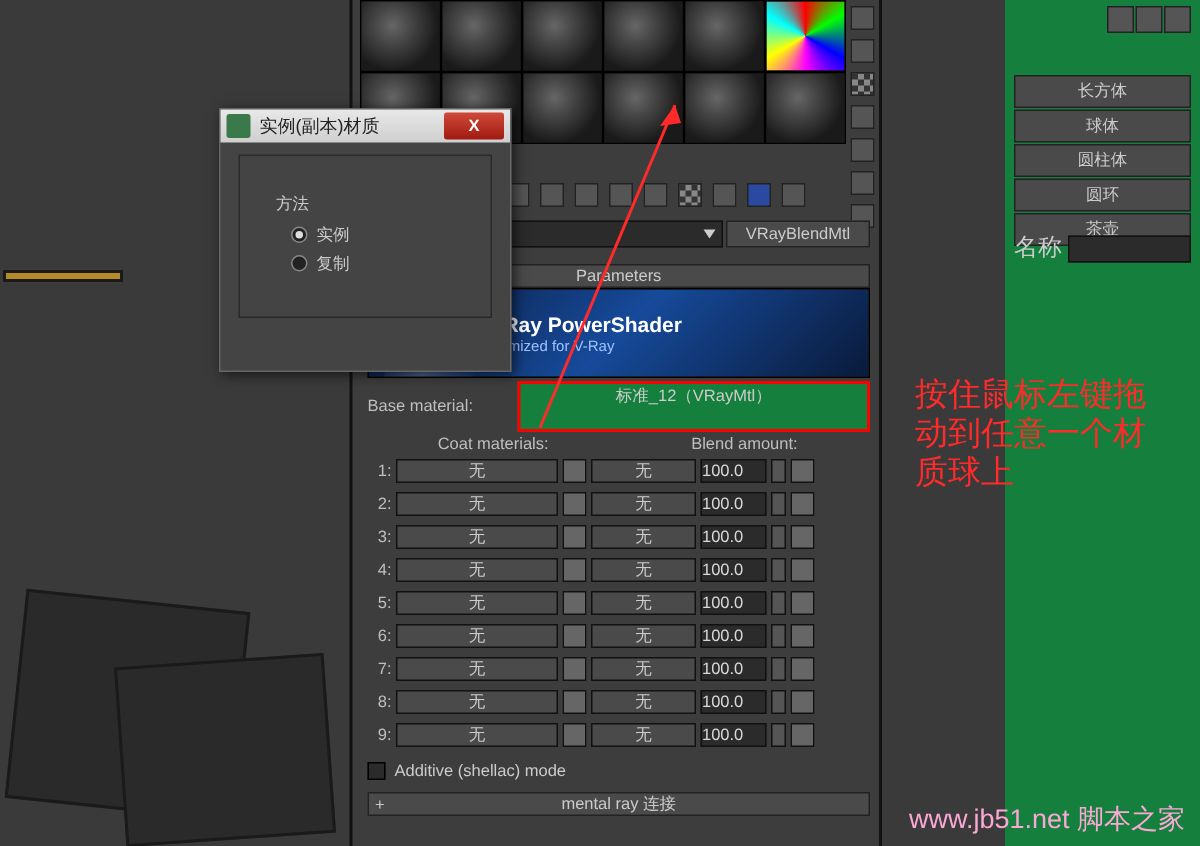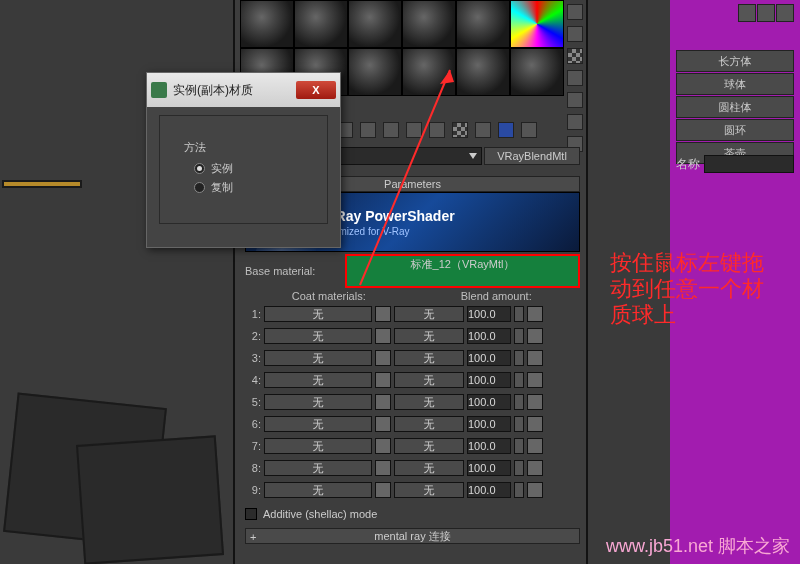--- a/index.html
+++ b/index.html
@@ -37,30 +37,30 @@
 .coatrow .num{width:16px;text-align:right;color:#bfbfbf}
 .coatrow .mat{width:108px;height:16px;background:#4a4a4a;border:1px solid #111;text-align:center;line-height:14px}
 .coatrow .sw{width:16px;height:16px;background:#666;border:1px solid #111}
 .coatrow .blend{width:70px;height:16px;background:#4a4a4a;border:1px solid #111;text-align:center;line-height:14px}
 .coatrow .spin{width:44px;height:16px;background:#2b2b2b;border:1px solid #111;text-align:right;padding-right:16px;line-height:14px;color:#d8d8d8}
 .coatrow .updn{width:10px;height:16px;background:#555;border:1px solid #111}
 .addrow{margin-top:8px;display:flex;align-items:center;gap:6px}
 .addrow .cb{width:12px;height:12px;background:#2b2b2b;border:1px solid #000}
 .mental{margin-top:8px;width:335px;height:16px;background:#4a4a4a;border:1px solid #222;text-align:center;line-height:14px;position:relative}
 .mental .plus{position:absolute;left:4px;top:1px}
-.rpanel{position:absolute;right:0;top:0;width:130px;height:564px;background:#a21caf}
+.rpanel{position:absolute;right:0;top:0;width:130px;height:564px;background:#15803d}
 .rpanel .tabs{position:absolute;right:6px;top:4px;display:flex;gap:1px}
 .rpanel .tabs span{width:18px;height:18px;background:#555;border:1px solid #222}
 .rpanel .prim{position:absolute;right:6px;top:50px;width:118px}
 .rpanel .prim div{height:22px;background:#4a4a4a;border:1px solid #222;text-align:center;line-height:20px;margin-bottom:1px}
 .rpanel .name{position:absolute;right:6px;top:155px;width:118px;display:flex;align-items:center;gap:4px}
-.rpanel .name .lbl{font-size:12px}
+.rpanel .name .lbl{font-size:16px}
 .rpanel .name .fld{flex:1;height:18px;background:#2b2b2b;border:1px solid #111}
 .dialog{position:absolute;left:146px;top:72px;width:195px;height:176px;background:#444;border:1px solid #666;box-shadow:2px 2px 8px rgba(0,0,0,.6)}
-.titlebar{height:34px;background:linear-gradient(#e8e8e8,#cfcfcf);display:flex;align-items:center;padding:0 4px;gap:6px}
+.titlebar{height:22px;background:linear-gradient(#e8e8e8,#cfcfcf);display:flex;align-items:center;padding:0 4px;gap:6px}
 .titlebar .ico{width:16px;height:16px;background:#3a7a4a;border-radius:2px}
 .titlebar .ttl{color:#222;font-size:12px;flex:1}
 .titlebar .close{width:40px;height:18px;background:linear-gradient(#d04a3a,#a01a10);border-radius:2px;display:flex;align-items:center;justify-content:center;color:#fff;font-weight:bold}
 .dialog .grp{margin:8px 12px;padding:24px;border:1px solid #2a2a2a}
 .dialog .lg{color:#ccc;margin-bottom:6px}
 .dialog .radio{display:flex;align-items:center;gap:6px;margin:4px 0 4px 10px;color:#ccc}
 .dialog .radio .r{width:11px;height:11px;border-radius:50%;border:1px solid #888;background:#222;display:flex;align-items:center;justify-content:center}
 .dialog .radio .r.on::after{content:"";width:5px;height:5px;border-radius:50%;background:#ddd}
 .dialog .btns{position:absolute;left:12px;bottom:10px;display:flex;gap:8px}
 .dialog .btns button{width:74px;height:22px;background:#4a4a4a;border:1px solid #111;color:#ddd;font-size:12px}

